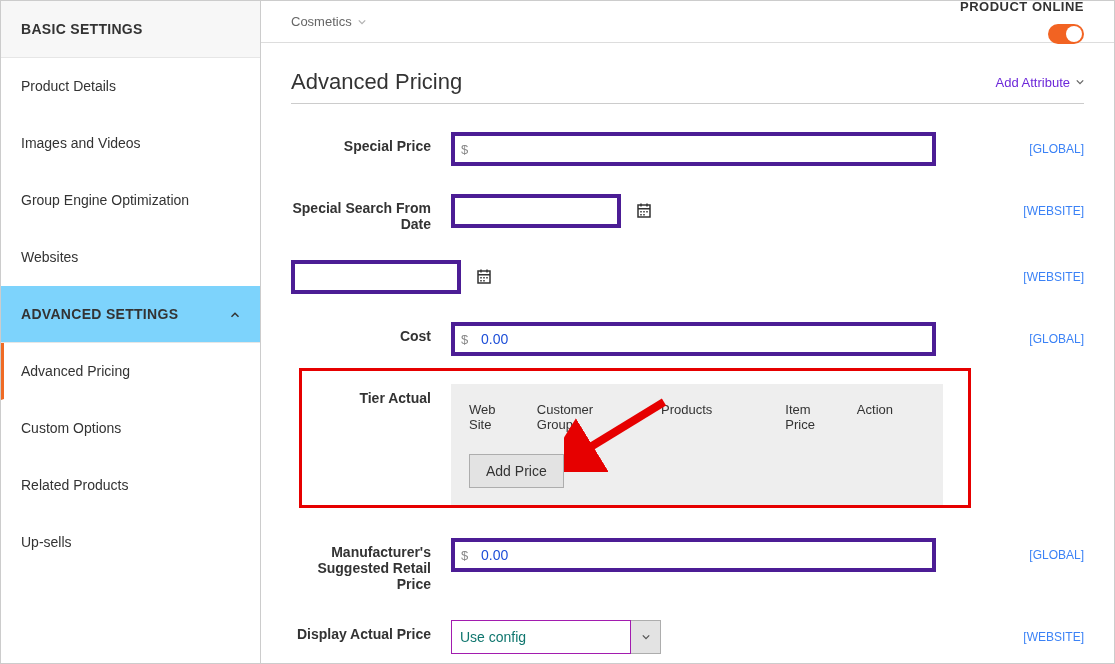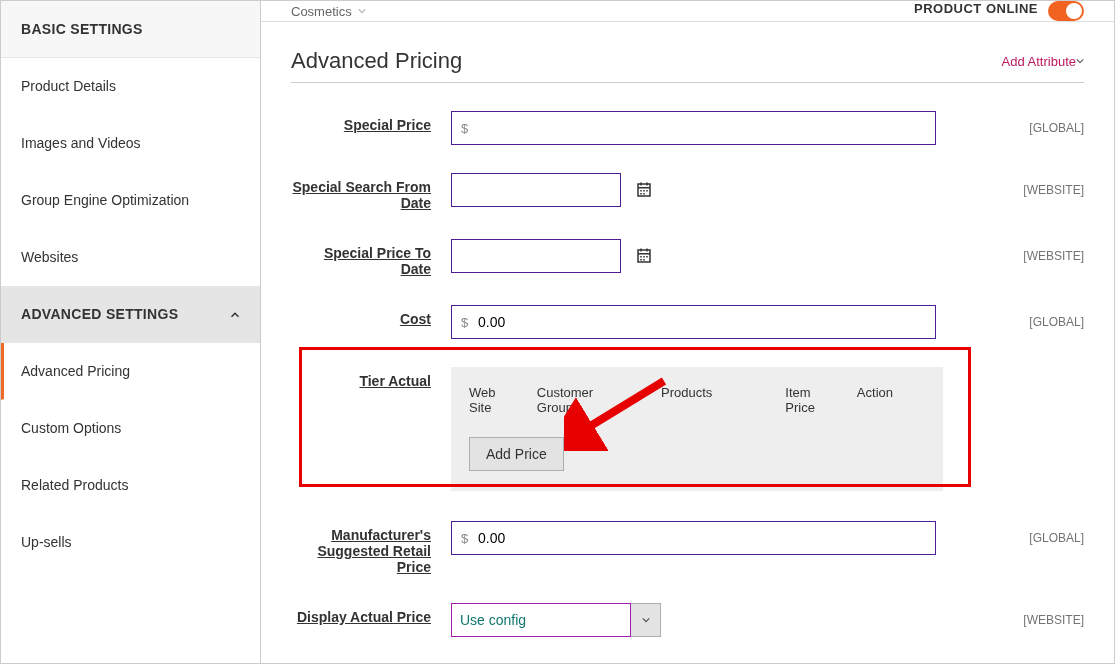--- a/index.html
+++ b/index.html
@@ -2,50 +2,50 @@
 <html><head>
 <meta charset="utf-8">
 <style>
 * { box-sizing: border-box; margin: 0; padding: 0; }
 body { font-family: Arial, Helvetica, sans-serif; font-size: 14px; color: #333; background: #fff; }
 .wrapper { display: flex; width: 1115px; height: 664px; border: 1px solid #ccc; }
 
 
 .sidebar { width: 260px; border-right: 1px solid #ccc; background: #fff; }
 .side-head { padding: 20px 20px; font-weight: 700; font-size: 14px; letter-spacing: .3px; color: #333; border-bottom: 1px solid #e6e6e6; display:flex; justify-content:space-between; align-items:center; background:#f7f7f7;}
-.side-head.adv { background:#e5e5e5;}
+.side-head.adv { background:#7dd3fc;}
 .side-items { }
 .side-item { padding: 20px 20px; font-size: 14px; color: #333; cursor: pointer; border-bottom: 1px solid rgba(0,0,0,0); }
 .side-item.active { border-left: 3px solid #ef6b25; padding-left: 17px; font-weight:400; background:#fff; }
 .chevron { width: 12px; height: 12px; }
 
 
 .main { flex: 1; display:flex; flex-direction:column; }
 .topbar { height: 42px; display:flex; align-items:center; justify-content:space-between; padding: 0 30px; border-bottom: 1px solid #ddd; }
 .crumb { color:#666; font-size:13px; cursor:pointer; display:flex; align-items:center; gap:6px; }
 .crumb svg { opacity:.5 }
-.status-wrap { display:flex; align-items:flex-start; gap:10px; }
+.status-wrap { display:flex; align-items:flex-end; gap:10px;flex-direction:column; }
 .status-label { font-weight:700; letter-spacing:.5px; font-size:13px; color:#333; }
 .toggle { width:36px; height:20px; border-radius:10px; background:#f26322; position:relative; cursor:pointer; }
 .toggle .knob { width:16px; height:16px; border-radius:50%; background:#fff; position:absolute; right:2px; top:2px; }
 
 
 .content { padding: 26px 30px 30px 30px; position:relative; }
 .title-row { display:flex; justify-content:space-between; align-items:center; border-bottom:1px solid #ccc; padding-bottom:8px; margin-bottom: 28px;}
 .page-title { font-size: 22px; color:#333; font-weight:400; }
-.add-attr { color:#be185d; font-size:13px; cursor:pointer; display:flex; align-items:center; }
+.add-attr { color:#6d28d9; font-size:13px; cursor:pointer; display:flex; align-items:center; gap:6px; }
 
 .form-row { display:flex; align-items:flex-start; margin-bottom: 28px; }
-.form-label { width: 160px; text-align:right; padding-right: 20px; font-size:14px; color:#333; font-weight:700; padding-top:6px;text-decoration:underline; }
+.form-label { width: 160px; text-align:right; padding-right: 20px; font-size:14px; color:#333; font-weight:700; padding-top:6px; }
 .form-body { flex:1; display:flex; align-items:center; gap:12px; }
-.scope { color:#737373; font-size:12px; margin-left:auto; padding-left:16px; }
+.scope { color:#3b82f6; font-size:12px; margin-left:auto; padding-left:16px; }
 
 .input-prefix { position:relative; }
 .input-prefix .prefix { position:absolute; left:10px; top:50%; transform:translateY(-50%); color:#888; font-size:13px; }
-input.txt { border:1px solid #4c1d95; height:34px; padding:0 10px 0 26px; font-size:14px; color:#000000; background:#fff; }
+input.txt { border:4px solid #4c1d95; height:34px; padding:0 10px 0 26px; font-size:14px; color:#1d4ed8; background:#fff; }
 input.txt.noprefix { padding-left:10px; }
 input.wide { width: 485px; }
 input.mid { width: 170px; }
 .cal-btn { width:22px; height:22px; cursor:pointer; display:flex; align-items:center; justify-content:center; }
 .cal-btn svg { fill:#333; }
 
 .tier-box { background:#eee; padding:18px 18px 20px 18px; width:492px; }
 .tier-head { display:flex; font-size:13px; color:#333; font-weight:400; margin-bottom:22px; gap:0; }
 .th { padding-right: 32px; }
 .th.ws { width:70px; }
@@ -143,21 +143,20 @@
                 <rect x="15" y="12" width="2" height="2"></rect>
                 <rect x="7" y="16" width="2" height="2"></rect>
                 <rect x="11" y="16" width="2" height="2"></rect>
               </svg>
           </div>
           <span class="scope">[WEBSITE]</span>
         </div>
       </div>
 
       <div class="form-row">
-        <div class="form-label">Special Price To Date</div>
         <div class="form-body">
           <input class="txt mid noprefix" type="text" value="" style="">
           <div class="cal-btn">
             <svg width="18" height="18" viewBox="0 0 24 24">
                 <path d="M4 4h16v16H4z M4 9h16 M8 2v4 M16 2v4" stroke="#333" stroke-width="2" fill="none"></path>
                 <rect x="7" y="12" width="2" height="2"></rect>
                 <rect x="11" y="12" width="2" height="2"></rect>
                 <rect x="15" y="12" width="2" height="2"></rect>
                 <rect x="7" y="16" width="2" height="2"></rect>
                 <rect x="11" y="16" width="2" height="2"></rect>

